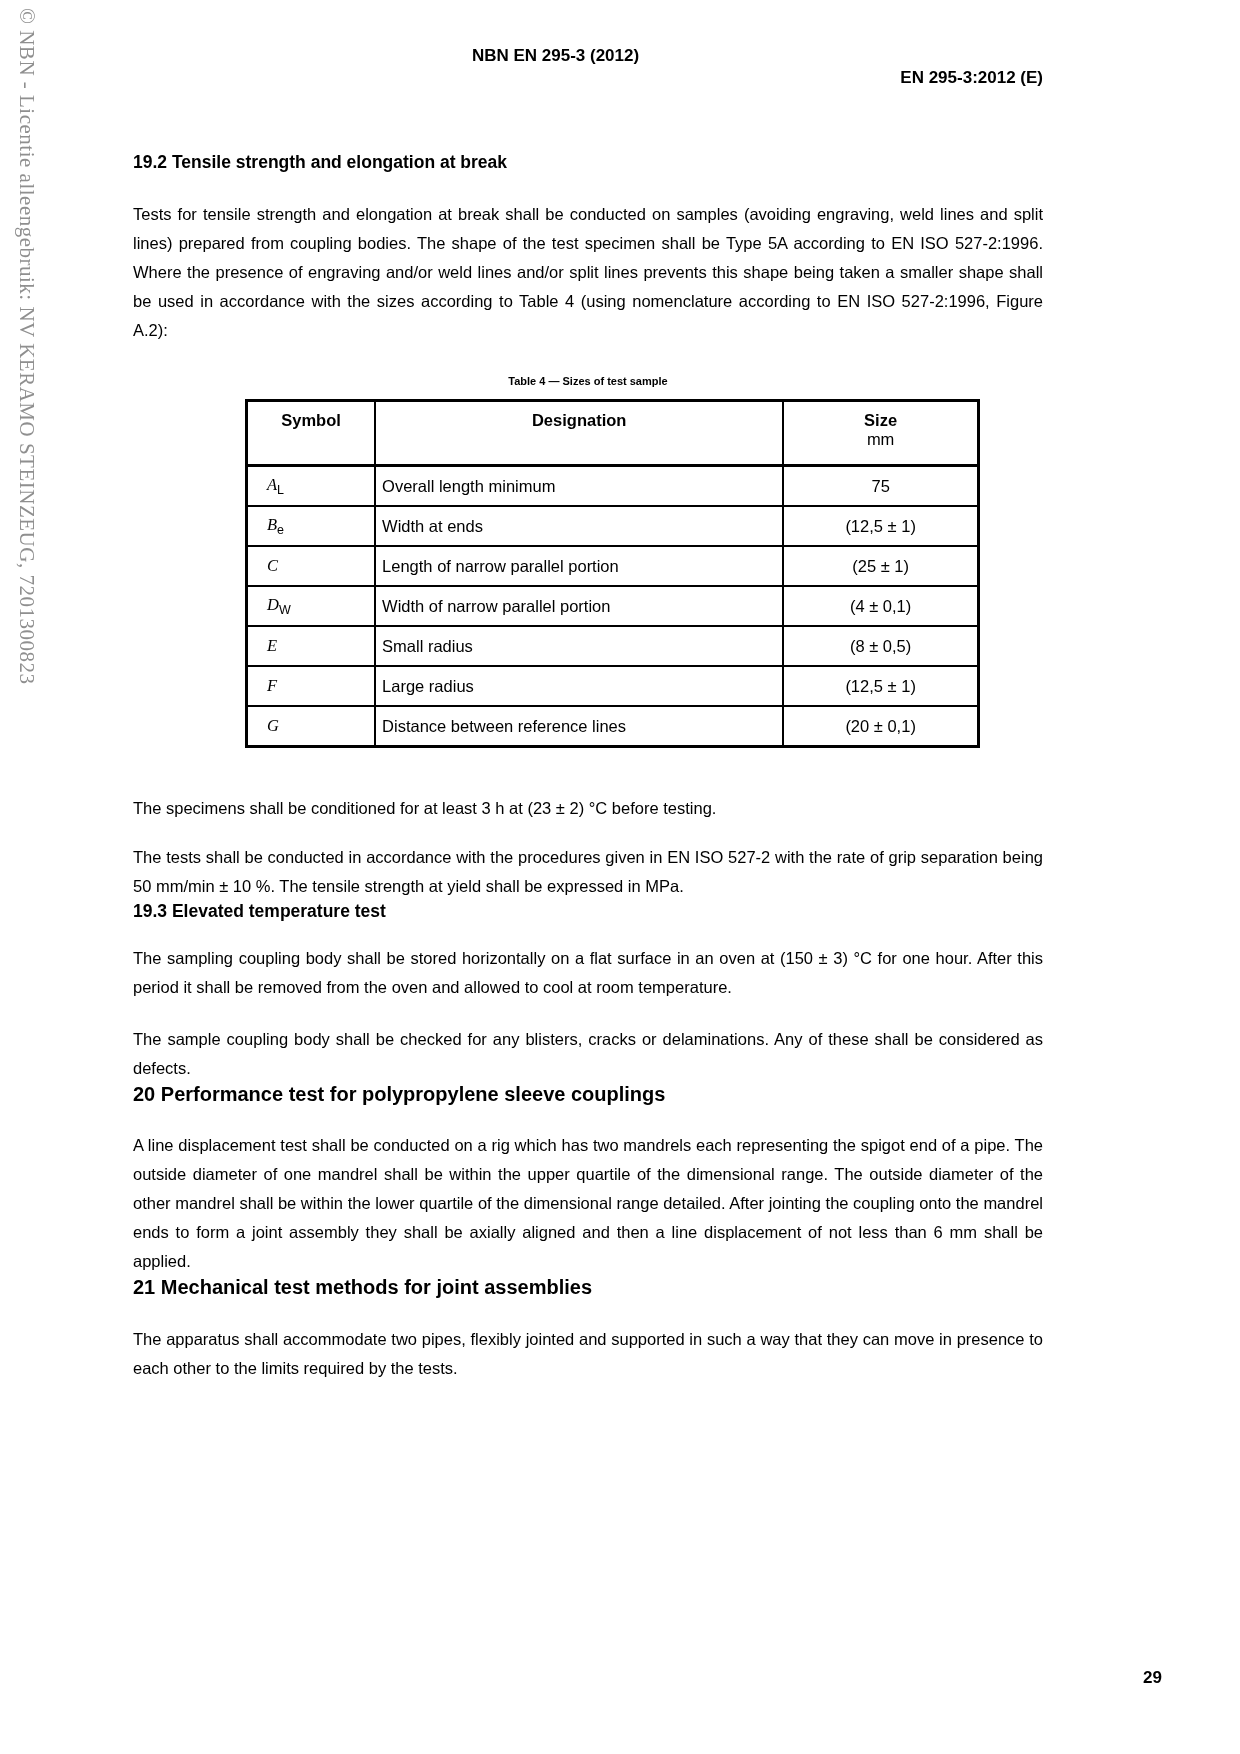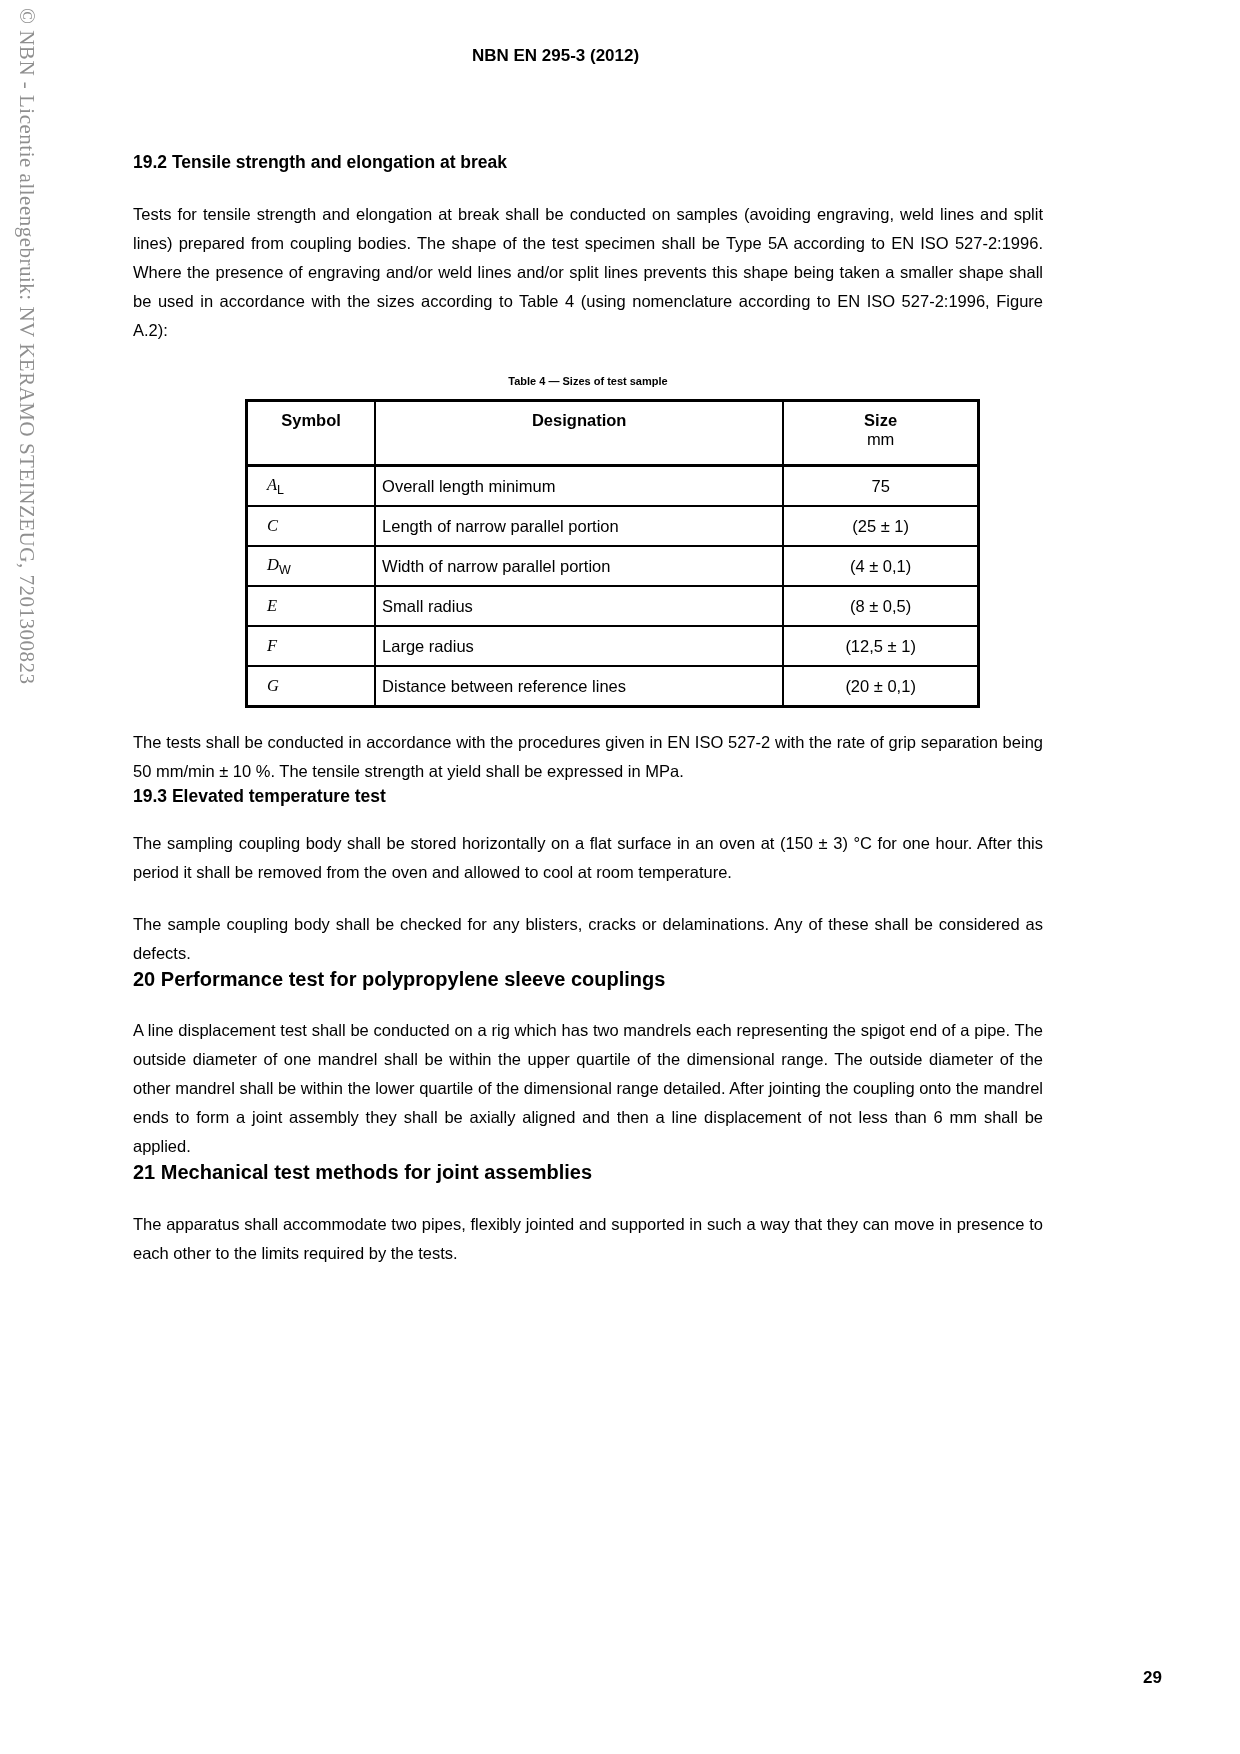--- a/index.html
+++ b/index.html
@@ -136,20 +136,21 @@
 </style>
 </head>
 <body>
 
 <div class="page">
 
   <div class="license">© NBN - Licentie alleengebruik: NV KERAMO STEINZEUG, 7201300823</div>
 
   <div class="hdr-center">NBN EN 295-3 (2012)</div>
 
+  <div class="hdr-right">EN 295-3:2012 (E)</div>
 
   <div class="content">
 
     <h3 class="sub h-19-2">19.2  Tensile strength and elongation at break</h3>
 
     <p class="p-1">Tests for tensile strength and elongation at break shall be conducted on samples (avoiding engraving, weld lines and split lines) prepared from coupling bodies. The shape of the test specimen shall be Type 5A according to EN ISO 527-2:1996. Where the presence of engraving and/or weld lines and/or split lines prevents this shape being taken a smaller shape shall be used in accordance with the sizes according to Table 4 (using nomenclature according to EN ISO 527-2:1996, Figure A.2):</p>
 
     <div class="tbl-caption">Table 4 — Sizes of test sample</div>
 
     <table class="sizes">
@@ -163,20 +164,25 @@
           </th>
         </tr>
       </thead>
       <tbody>
           <tr>
             <td class="sym-cell"><span>A</span><sub>L</sub></td>
             <td class="des-cell">Overall length minimum</td>
             <td class="size-cell">75</td>
           </tr>
           <tr>
+            <td class="sym-cell"><span>B</span><sub>e</sub></td>
+            <td class="des-cell">Width at ends</td>
+            <td class="size-cell">(12,5 ± 1)</td>
+          </tr>
+          <tr>
             <td class="sym-cell"><span>C</span></td>
             <td class="des-cell">Length of narrow parallel portion</td>
             <td class="size-cell">(25 ± 1)</td>
           </tr>
           <tr>
             <td class="sym-cell"><span>D</span><sub>W</sub></td>
             <td class="des-cell">Width of narrow parallel portion</td>
             <td class="size-cell">(4 ± 0,1)</td>
           </tr>
           <tr>
@@ -190,20 +196,21 @@
             <td class="size-cell">(12,5 ± 1)</td>
           </tr>
           <tr>
             <td class="sym-cell"><span>G</span></td>
             <td class="des-cell">Distance between reference lines</td>
             <td class="size-cell">(20 ± 0,1)</td>
           </tr>
         </tbody>
     </table>
 
+    <p class="p-2">The specimens shall be conditioned for at least 3 h at (23 ± 2) °C before testing.</p>
 
     <p class="p-3">The tests shall be conducted in accordance with the procedures given in EN ISO 527-2 with the rate of grip separation being 50 mm/min ± 10 %. The tensile strength at yield shall be expressed in MPa.</p>
 
     <h3 class="sub h-19-3">19.3  Elevated temperature test</h3>
 
     <p class="p-4">The sampling coupling body shall be stored horizontally on a flat surface in an oven at (150 ± 3) °C for one hour. After this period it shall be removed from the oven and allowed to cool at room temperature.</p>
 
     <p class="p-5">The sample coupling body shall be checked for any blisters, cracks or delaminations. Any of these shall be considered as defects.</p>
 
     <h2 class="sec h-20">20  Performance test for polypropylene sleeve couplings</h2>

